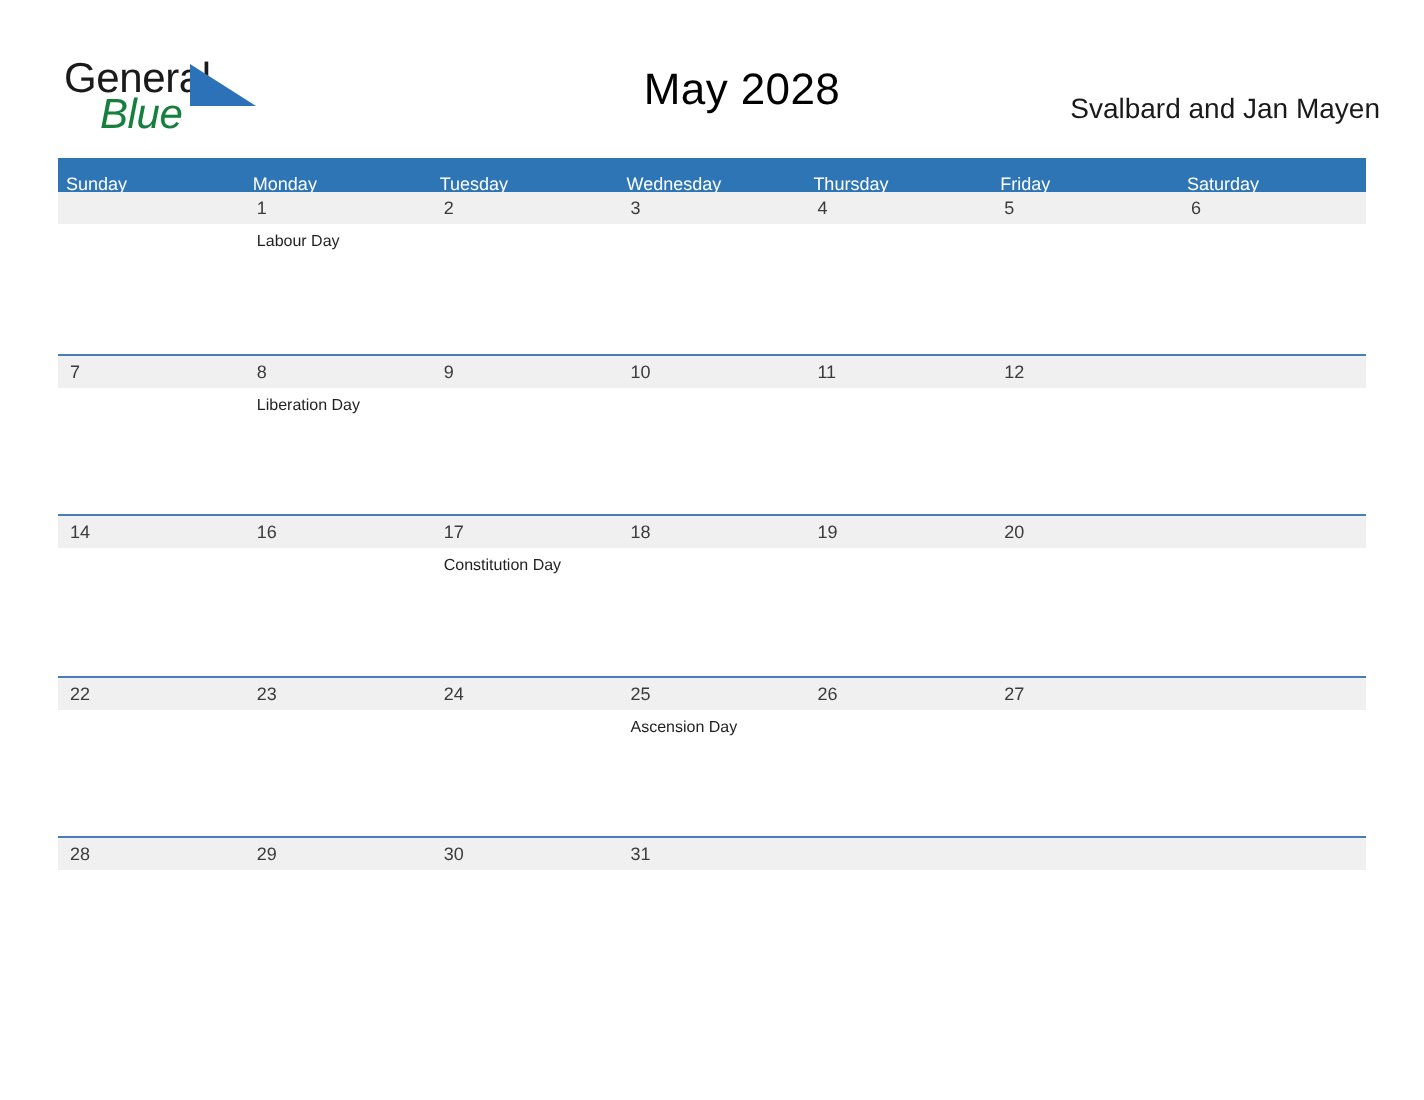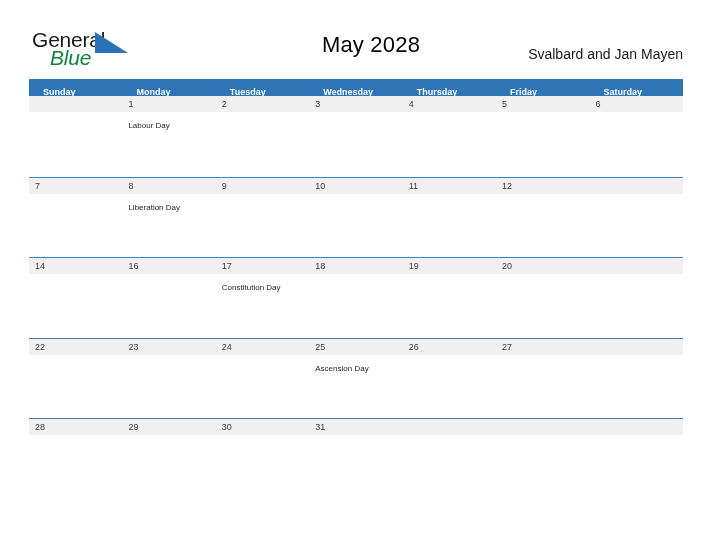--- a/index.html
+++ b/index.html
@@ -74,21 +74,21 @@
     text-align: center;
     font-size: 22px;
     line-height: 36px;
     color: #000000;
     font-weight: 400;
     letter-spacing: 0.2px;
   }
 
   .region {
     position: absolute;
-    right: 29px;
+    right: 22px;
     top: 45px;
     font-size: 14px;
     line-height: 18px;
     color: #1a1a1a;
     font-weight: 400;
     white-space: nowrap;
   }
 
   
   .calendar {
@@ -100,27 +100,27 @@
 
   .dow-row {
     display: flex;
     width: 654px;
     height: 17px;
     background: #2e75b6;
   }
   .dow-cell {
     width: 93.43px;
     height: 26px;
-    padding-left: 14px;
+    padding-left: 4px;
     display: flex;
     align-items: center;
     font-size: 9px;
     line-height: 11px;
     color: #ffffff;
-    font-weight: 700;
+    font-weight: 400;
   }
 
   .week-row {
     position: relative;
     width: 654px;
     height: 80.5px;
     border-top: 1px solid #4a7ebb;
   }
   .week-row:first-of-type { border-top: none; }
 
@@ -151,21 +151,21 @@
     display: block;
     height: 16px;
     line-height: 16px;
     font-size: 9px;
     color: #3b3b3b;
     font-weight: 400;
   }
   .day-events {
     position: relative;
     z-index: 2;
-    padding-top: 8px;
+    padding-top: 3px;
   }
   .event {
     display: block;
     font-size: 8px;
     line-height: 11px;
     color: #1f1f1f;
     white-space: nowrap;
     font-weight: 400;
   }
   .day-cell.empty .day-num { color: transparent; }

